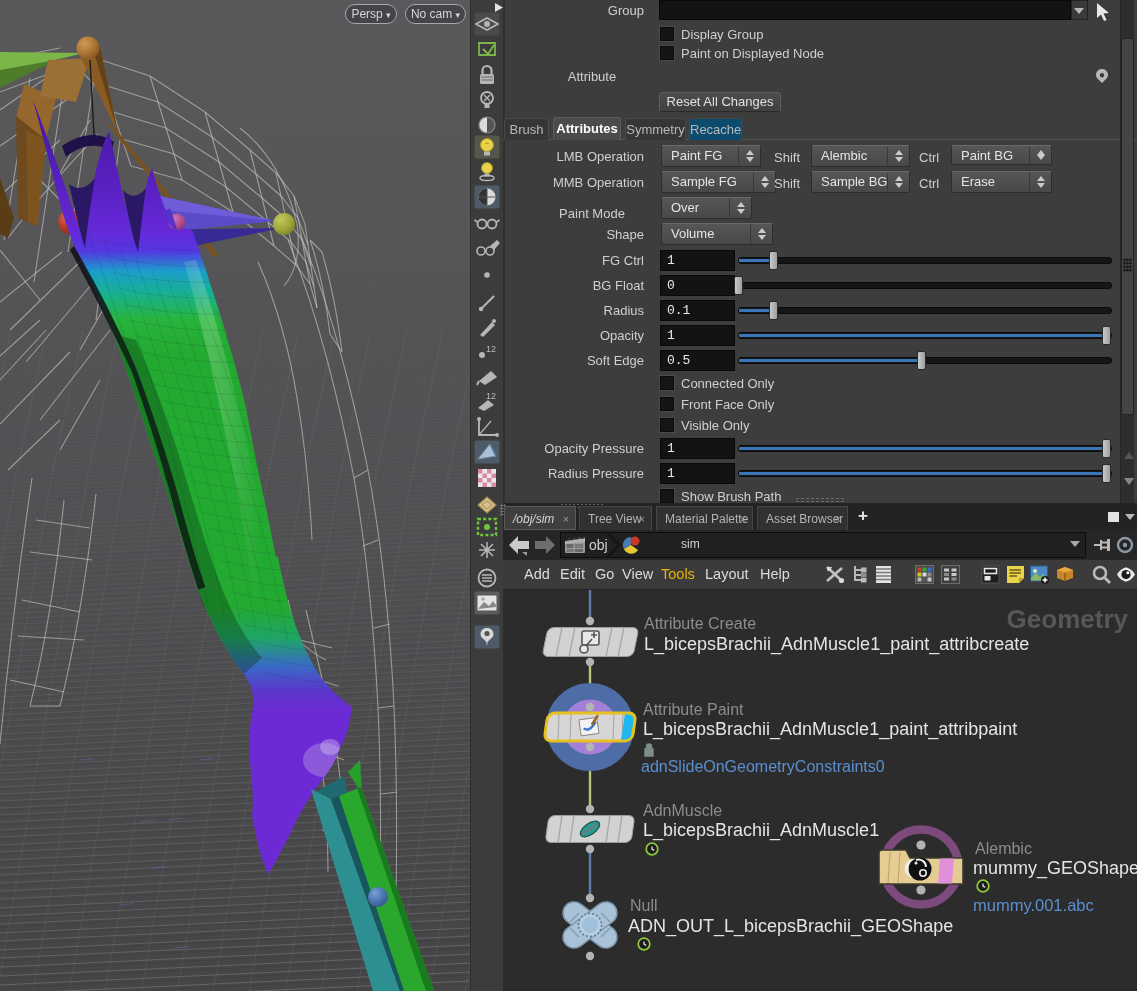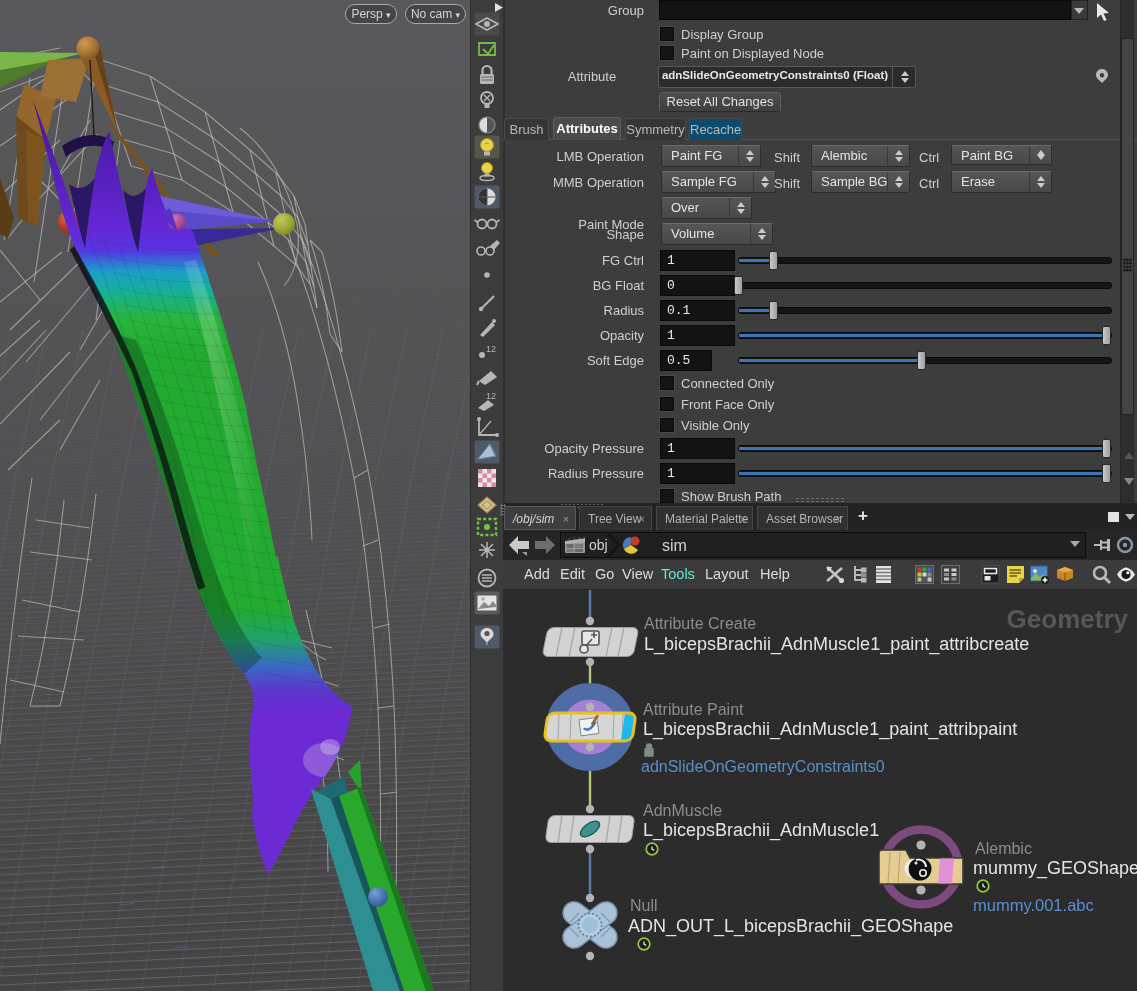--- a/index.html
+++ b/index.html
@@ -649,26 +649,20 @@
     <svg class="abs" style="left:1094px;top:2px;" width="20" height="20" viewBox="0 0 20 20">
         <path d="M3 1 L15 11 L9.5 11.4 L12.6 18 L10 19 L7 12.6 L3 16 Z" fill="#e8e8e8"></path>
       </svg>
 
     <div class="checkbox" style="left:660px;top:27px;"></div>
     <div class="cblabel" style="left:681px;top:27px;">Display Group</div>
     <div class="checkbox" style="left:660px;top:46px;"></div>
     <div class="cblabel" style="left:681px;top:46px;">Paint on Displayed Node</div>
 
     <div class="plabel" style="left:540px;top:70px;width:104px;text-align:center;">Attribute</div>
-    <div class="abs" style="left:658px;top:66px;width:258px;height:22px;background:#2b2b2b;border:1px solid #585858;border-radius:2px;">
-      <div style="position:absolute;left:0;right:24px;top:2px;text-align:center;color:#e8e8e8;font-size:11.5px;font-weight:bold;white-space:nowrap;">adnSlideOnGeometryConstraints0 (Float)</div>
-      <div style="position:absolute;right:0;top:0;bottom:0;width:23px;border-left:1px solid #585858;"></div>
-      <div class="arrud arrup" style="right:6px;"></div>
-      <div class="arrud arrdn" style="right:6px;"></div>
-    </div>
     <svg class="abs" style="left:1094px;top:68px;" width="16" height="18" viewBox="0 0 16 18">
         <path d="M8 1 C4.7 1 2 3.6 2 6.8 C2 9.2 3.5 10.6 5 12 L8 15 L11 12 C12.5 10.6 14 9.2 14 6.8 C14 3.6 11.3 1 8 1 Z M8 5 a2.2 2.2 0 1 1 0 4.4 a2.2 2.2 0 1 1 0-4.4Z" fill="#b9b9b9"></path>
       </svg>
 
     <div class="abs" style="left:659px;top:92px;width:122px;height:20px;background:linear-gradient(#4c4c4c,#404040);border:1px solid #5d5d5d;border-bottom-color:#2a2a2a;border-radius:3px;color:#e0e0e0;font-size:13px;text-align:center;line-height:18px;">Reset All Changes</div>
 
     <div class="abs" style="left:503px;top:117px;width:634px;height:23px;border-bottom:1px solid #555;"></div>
     <div class="abs" id="ptabs">
     <div class="abs" style="left:504px;top:118px;width:45px;height:22px;background:#363636;border:1px solid #4a4a4a;border-bottom:none;border-radius:3px 3px 0 0;color:#b8b8b8;font-size:13px;text-align:center;line-height:21px;">Brush</div>
     <div class="abs" style="left:553px;top:117px;width:68px;height:23px;background:#4b4b4b;border:1px solid #5d5d5d;border-bottom:none;border-radius:3px 3px 0 0;color:#fff;font-weight:bold;font-size:13px;text-align:center;line-height:22px;">Attributes</div>
@@ -712,21 +706,21 @@
           <span class="arrud arrup"></span>
           <span class="arrud arrdn"></span>
         </div>
     <div class="abs" style="left:919px;top:176px;color:#cfcfcf;font-size:13px;">Ctrl</div>
     <div class="drop" style="left:951px;top:171px;width:101px;height:22px;">
           <span class="txt">Erase</span>
           <span class="drop arr" style="border:none;border-left:1px solid #383838;background:none;"></span>
           <span class="arrud arrup"></span>
           <span class="arrud arrdn"></span>
         </div>
-    <div class="plabel" style="left:540px;top:218px;width:104px;">Paint Mode</div>
+    <div class="plabel" style="left:540px;top:207px;width:104px;text-align:center;">Paint Mode</div>
     <div class="drop" style="left:661px;top:197px;width:91px;height:22px;">
           <span class="txt">Over</span>
           <span class="drop arr" style="border:none;border-left:1px solid #383838;background:none;"></span>
           <span class="arrud arrup"></span>
           <span class="arrud arrdn"></span>
         </div>
     <div class="plabel" style="left:540px;top:228px;width:104px;">Shape</div>
     <div class="drop" style="left:661px;top:223px;width:112px;height:22px;">
           <span class="txt">Volume</span>
           <span class="drop arr" style="border:none;border-left:1px solid #383838;background:none;"></span>
@@ -746,21 +740,21 @@
     <div class="field" style="left:660px;top:300px;width:75px;height:21px;">0.1</div>
     <div class="slider-track" style="left:738px;top:307px;width:374px;"></div>
     <div class="slider-fill" style="left:739px;top:309px;width:35.14999999999998px;"></div>
     <div class="slider-handle" style="left:769px;top:301px;"></div>
     <div class="plabel" style="left:540px;top:329px;width:104px;">Opacity</div>
     <div class="field" style="left:660px;top:325px;width:75px;height:21px;">1</div>
     <div class="slider-track" style="left:738px;top:332px;width:374px;"></div>
     <div class="slider-fill" style="left:739px;top:334px;width:368.1500000000001px;"></div>
     <div class="slider-handle" style="left:1102px;top:326px;"></div>
     <div class="plabel" style="left:540px;top:354px;width:104px;">Soft Edge</div>
-    <div class="field" style="left:660px;top:350px;width:52px;height:21px;">0.5</div>
+    <div class="field" style="left:660px;top:350px;width:75px;height:21px;">0.5</div>
     <div class="slider-track" style="left:738px;top:357px;width:374px;"></div>
     <div class="slider-fill" style="left:739px;top:359px;width:183.14999999999998px;"></div>
     <div class="slider-handle" style="left:917px;top:351px;"></div>
     <div class="checkbox" style="left:660px;top:376px;"></div>
     <div class="cblabel" style="left:681px;top:376px;">Connected Only</div>
     <div class="checkbox" style="left:660px;top:397px;"></div>
     <div class="cblabel" style="left:681px;top:397px;">Front Face Only</div>
     <div class="checkbox" style="left:660px;top:418px;"></div>
     <div class="cblabel" style="left:681px;top:418px;">Visible Only</div>
     <div class="plabel" style="left:525px;top:442px;width:119px;">Opacity Pressure</div>
@@ -814,37 +808,37 @@
     </svg>
     <div class="abs" style="left:589px;top:537px;color:#d2d2d2;font-size:14px;">obj</div>
     <svg class="abs" style="left:605px;top:532px;" width="18" height="26" viewBox="0 0 18 26">
       <path d="M2 0 L14 13 L2 26" fill="none" stroke="#151515" stroke-width="3"></path>
     </svg>
     <svg class="abs" style="left:622px;top:536px;" width="20" height="18" viewBox="0 0 20 18">
       <path d="M9 9 L9 1 A8 8 0 0 0 2 13 Z" fill="#4a7ab8"></path>
       <path d="M9 9 L2 13 A8 8 0 0 0 16 14 Z" fill="#e8c832"></path>
       <circle cx="13" cy="5" r="4.5" fill="#c83a28"></circle>
     </svg>
-    <div class="abs" style="left:662px;top:537px;color:#d2d2d2;font-size:16px;">sim</div>
+    <div class="abs" style="left:681px;top:537px;color:#d2d2d2;font-size:12px;">sim</div>
     <div class="abs" style="left:1070px;top:541px;width:0;height:0;border-left:5px solid transparent;border-right:5px solid transparent;border-top:6px solid #a9a9a9;"></div>
     <svg class="abs" style="left:1093px;top:536px;" width="22" height="18" viewBox="0 0 22 18">
       <path d="M1 9 L8 9 M8 4 L8 14 M8 6.5 L14 6.5 M8 11.5 L14 11.5" stroke="#b9b9b9" stroke-width="2"></path>
       <rect x="14" y="3" width="3" height="12" fill="#b9b9b9"></rect>
     </svg>
     <svg class="abs" style="left:1116px;top:536px;" width="18" height="18" viewBox="0 0 18 18">
       <circle cx="9" cy="9" r="7" fill="none" stroke="#8a99a8" stroke-width="2.4"></circle>
       <circle cx="9" cy="9" r="2.2" fill="#8a99a8"></circle>
     </svg>
   </div>
   <div class="abs" id="menubar" style="left:0;top:0;width:1137px;height:991px;pointer-events:none;">
     <div class="abs" style="left:524px;top:566px;color:#dcdcdc;font-size:14.5px;">Add</div>
     <div class="abs" style="left:560px;top:566px;color:#dcdcdc;font-size:14.5px;">Edit</div>
     <div class="abs" style="left:595px;top:566px;color:#dcdcdc;font-size:14.5px;">Go</div>
     <div class="abs" style="left:622px;top:566px;color:#dcdcdc;font-size:14.5px;">View</div>
-    <div class="abs" style="left:661px;top:566px;color:#5eead4;font-size:14.5px;">Tools</div>
+    <div class="abs" style="left:661px;top:566px;color:#eab308;font-size:14.5px;">Tools</div>
     <div class="abs" style="left:705px;top:566px;color:#dcdcdc;font-size:14.5px;">Layout</div>
     <div class="abs" style="left:760px;top:566px;color:#dcdcdc;font-size:14.5px;">Help</div>
     <svg class="abs" style="left:825px;top:565px;" width="20" height="19" viewBox="0 0 20 19">
       <path d="M2 2 L17 16 M17 3 L2 16" stroke="#c2c2c2" stroke-width="2.6"></path>
       <path d="M2 2 l5 0 l-1.5 3 l-3 1.5 Z" fill="#d8d8d8"></path>
       <circle cx="16.5" cy="15.5" r="2.6" fill="#d8d8d8"></circle>
     </svg>
     <svg class="abs" style="left:852px;top:565px;" width="17" height="19" viewBox="0 0 17 19">
       <path d="M3 1 L3 16 M3 5 L9 5 M3 10 L9 10 M3 15 L9 15" stroke="#b9b9b9" stroke-width="2"></path>
       <rect x="9" y="2.5" width="5.5" height="5" fill="#b9b9b9"></rect>

